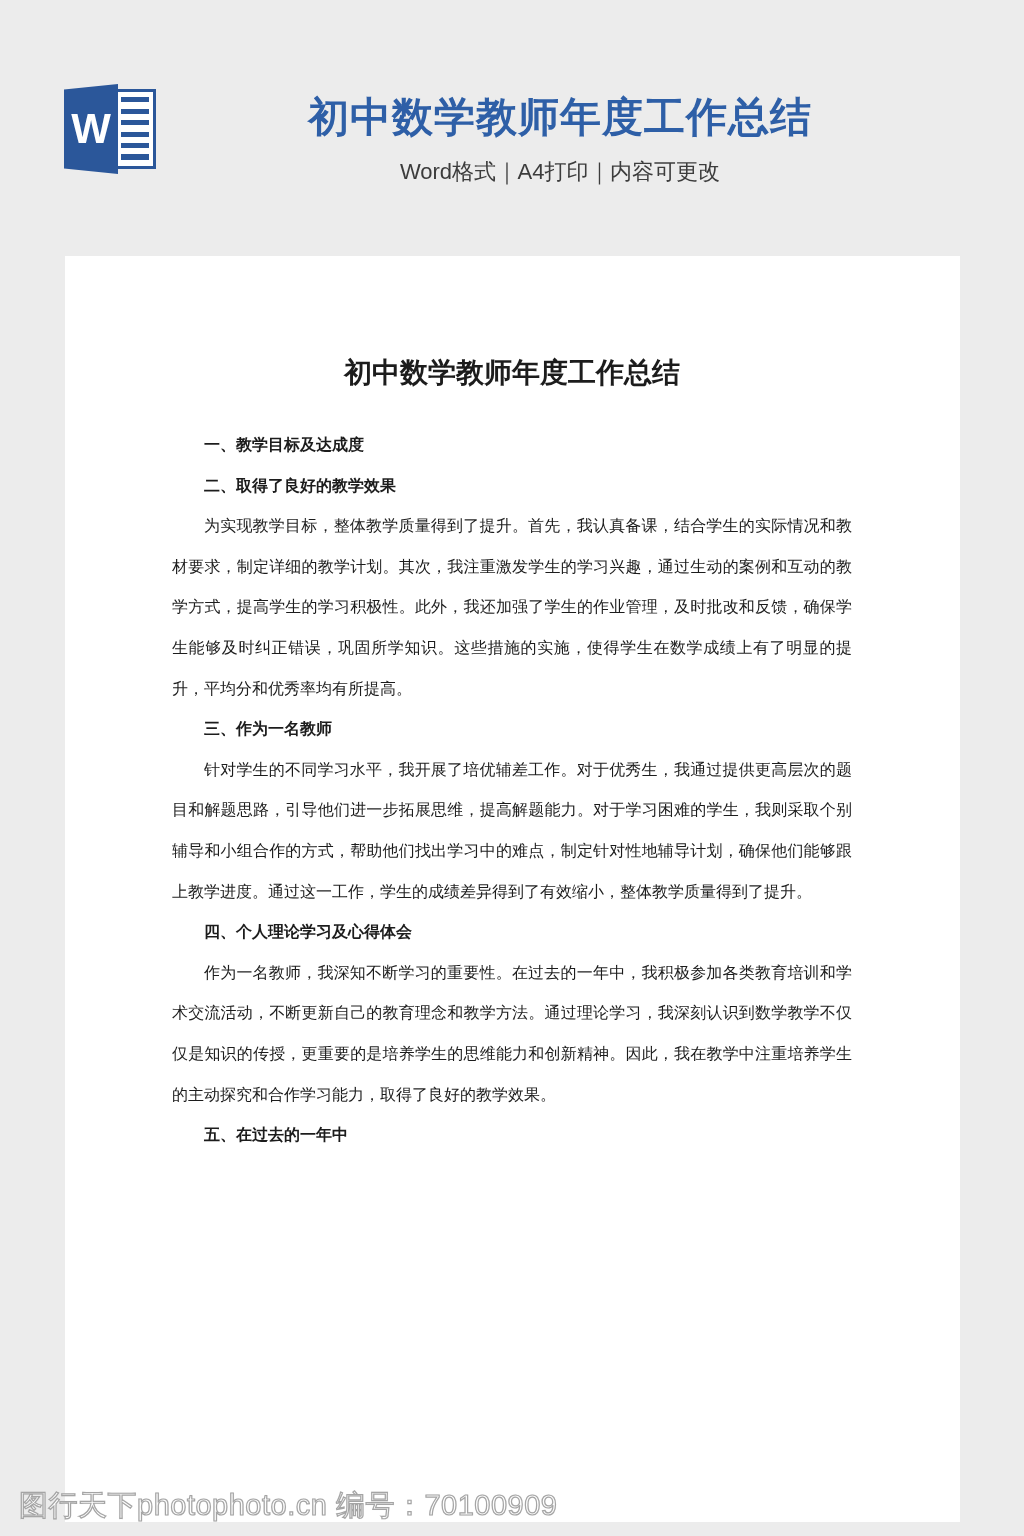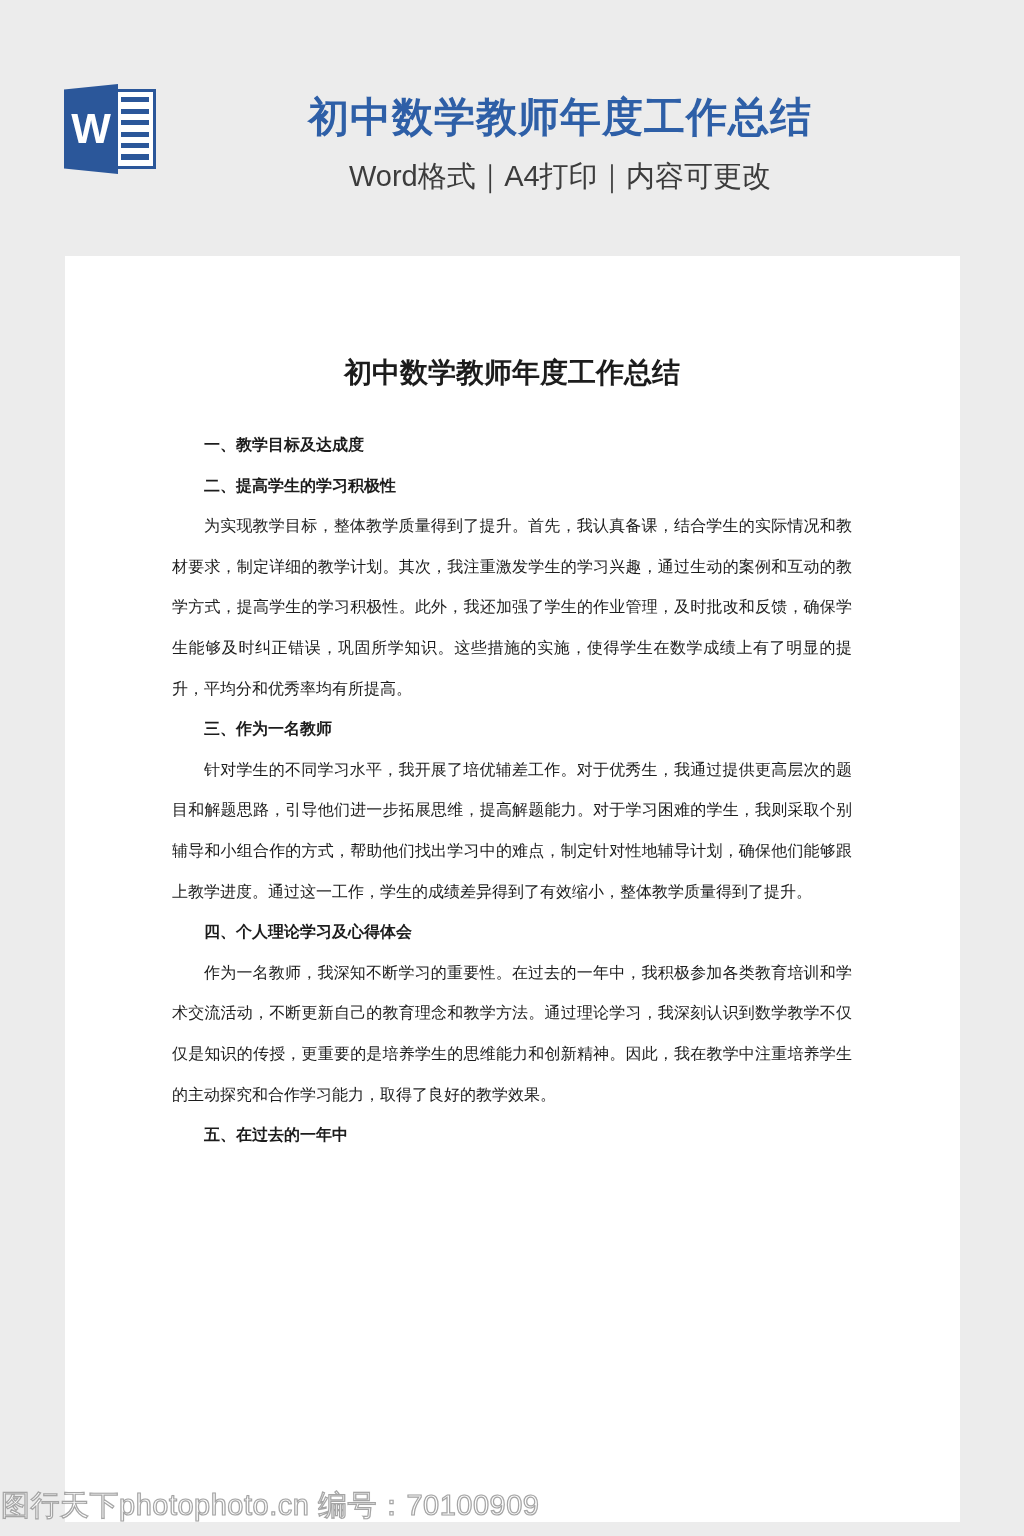--- a/index.html
+++ b/index.html
@@ -32,21 +32,21 @@
   .word-icon .icon-front span {
     color:#ffffff; font-weight:700; font-size:42px; line-height:1;
     font-family:"Liberation Sans", sans-serif;
   }
 
   .header-text { position:absolute; left:0; top:0; width:1024px; padding-left:96px; text-align:center; }
   .header-title {
     margin-top:90px; font-size:41px; font-weight:700;
     color:#2e5fa7; letter-spacing:1px;
   }
-  .header-subtitle { margin-top:12px; font-size:29px; color:#3c3c3c; }
+  .header-subtitle { margin-top:12px; font-size:22px; color:#3c3c3c; }
 
   
   .page {
     position:absolute; left:65px; top:256px; width:895px; height:1266px;
     background:#ffffff;
   }
   .doc-inner {
     padding:0 108px 0 107px;
     font-family:"Liberation Serif","DejaVu Serif",serif;
     color:#1c1c1c;
@@ -54,21 +54,21 @@
   .doc-title {
     padding-top:94px;
     font-size:28px; line-height:46px; font-weight:700; text-align:center;
   }
   .doc-body { margin-top:29px; font-size:16px; line-height:40.6px; }
   .sec-heading { font-weight:700; text-indent:32px; }
   .sec-para { text-indent:32px; text-align:justify; }
 
   
   .watermark {
-    position:absolute; left:1px; top:1486px;
+    position:absolute; left:19px; top:1486px;
     font-size:29px; letter-spacing:0.5px;
     color:#fdfdfd;
     -webkit-text-stroke:1.2px #a5a5a5;
     text-shadow:0 0 1px #bbbbbb;
     white-space:nowrap;
     z-index:5;
   }
 </style>
 </head>
 <body>
@@ -90,21 +90,21 @@
 
 <div class="page">
   <div class="doc-inner">
     <div class="doc-title">初中数学教师年度工作总结</div>
     <div class="doc-body">
   <div class="doc-section">
     <div class="sec-heading">一、教学目标及达成度</div>
   </div>
 
   <div class="doc-section">
-    <div class="sec-heading">二、提高学生的学习积极性</div>
+    <div class="sec-heading">二、取得了良好的教学效果</div>
     <div class="sec-para">为实现教学目标，整体教学质量得到了提升。首先，我认真备课，结合学生的实际情况和教材要求，制定详细的教学计划。其次，我注重激发学生的学习兴趣，通过生动的案例和互动的教学方式，提高学生的学习积极性。此外，我还加强了学生的作业管理，及时批改和反馈，确保学生能够及时纠正错误，巩固所学知识。这些措施的实施，使得学生在数学成绩上有了明显的提升，平均分和优秀率均有所提高。</div>
   </div>
 
   <div class="doc-section">
     <div class="sec-heading">三、作为一名教师</div>
     <div class="sec-para">针对学生的不同学习水平，我开展了培优辅差工作。对于优秀生，我通过提供更高层次的题目和解题思路，引导他们进一步拓展思维，提高解题能力。对于学习困难的学生，我则采取个别辅导和小组合作的方式，帮助他们找出学习中的难点，制定针对性地辅导计划，确保他们能够跟上教学进度。通过这一工作，学生的成绩差异得到了有效缩小，整体教学质量得到了提升。</div>
   </div>
 
   <div class="doc-section">
     <div class="sec-heading">四、个人理论学习及心得体会</div>

